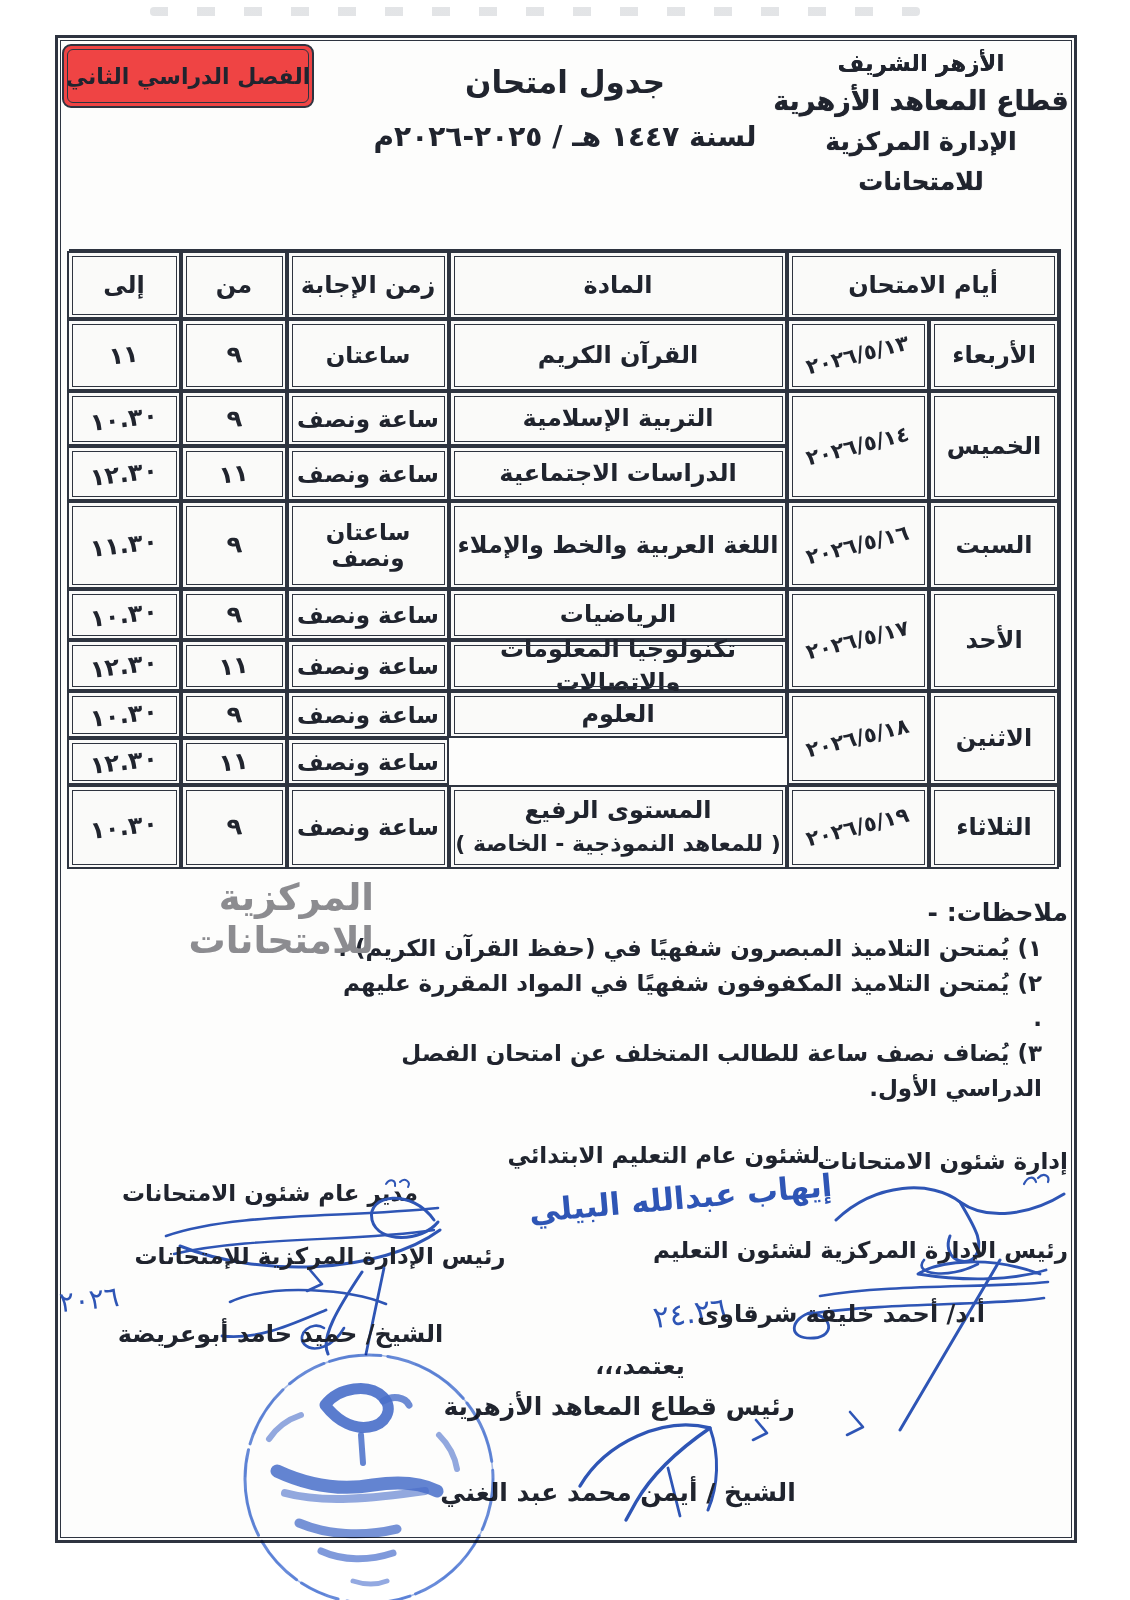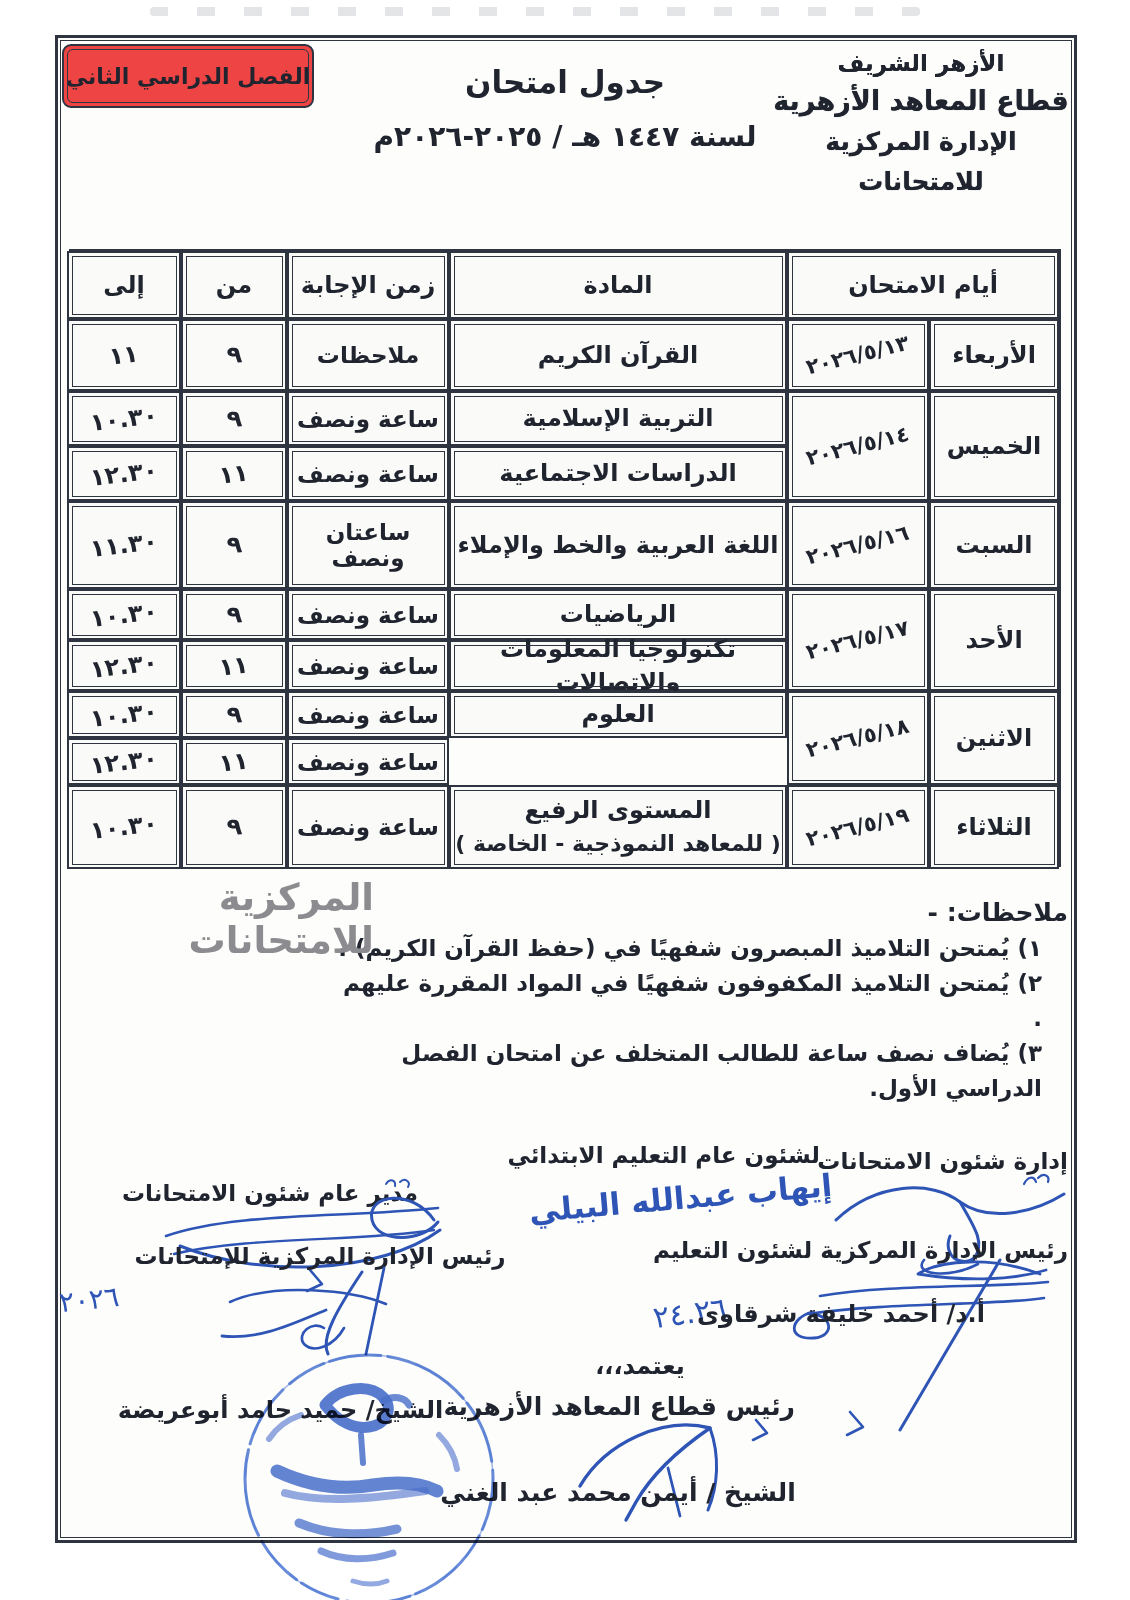--- a/index.html
+++ b/index.html
@@ -145,21 +145,21 @@
   <div class="cell day c1 r2">
       <span>الأربعاء</span>
     </div>
   <div class="cell date c2 r2">
       <span>٢٠٢٦/٥/١٣</span>
     </div>
   <div class="cell subj c3 r2">
       <span>القرآن الكريم</span>
     </div>
   <div class="cell dur c4 r2">
-      <span>ملاحظات</span>
+      <span>ساعتان</span>
     </div>
   <div class="cell num c5 r2">
       <span>٩</span>
     </div>
   <div class="cell num c6 r2">
       <span>١١</span>
     </div>
 
   <div class="cell day c1 r3 sp2">
       <span>الخميس</span>
@@ -336,21 +336,21 @@
 
 <div class="abs sig-label" style="left:115px;top:1243px;width:410px;text-align:center;">رئيس الإدارة المركزية للإمتحانات</div>
 <svg class="abs squig" style="left:112px;top:1258px;" width="330" height="110" viewBox="0 0 330 110">
   <path d="M250,14 C226,50 208,80 216,96" stroke-width="3"></path>
   <path d="M272,10 l-18,86" stroke-width="2.8"></path>
   <path d="M214,52 c-34,14 -66,30 -104,26" stroke-width="2.8"></path>
   <path d="M118,44 c44,-20 122,-12 156,2" stroke-width="2.6"></path>
   <path d="M232,70 c-10,18 -30,26 -40,16 c-8,-10 8,-24 20,-16" stroke-width="2.6"></path>
   <text x="8" y="48" font-size="28" transform="rotate(-6 8 48)">٢٠٢٦</text>
 </svg>
-<div class="abs sig-name" style="left:108px;top:1396px;width:345px;">الشيخ/ حميد حامد أبوعريضة</div>
+<div class="abs sig-name" style="left:108px;top:1320px;width:345px;">الشيخ/ حميد حامد أبوعريضة</div>
 
 <div class="abs sig-label" style="left:540px;top:1352px;width:200px;text-align:center;font-size:24px;">يعتمد،،،</div>
 <div class="abs sig-label" style="left:450px;top:1392px;width:345px;text-align:center;font-size:25px;">رئيس قطاع المعاهد الأزهرية</div>
 <svg class="abs squig" style="left:560px;top:1406px;" width="210" height="120" viewBox="0 0 210 120">
   <path d="M20,80 C46,36 104,10 150,22 C118,44 92,68 76,96 L66,114" stroke-width="3.4"></path>
   <path d="M150,22 C160,50 158,80 148,104" stroke-width="3"></path>
   <path d="M108,62 l12,48" stroke-width="2.8"></path>
 </svg>
 <div class="abs sig-name" style="left:438px;top:1478px;width:360px;font-size:25px;">الشيخ / أيمن محمد عبد الغني</div>
 

